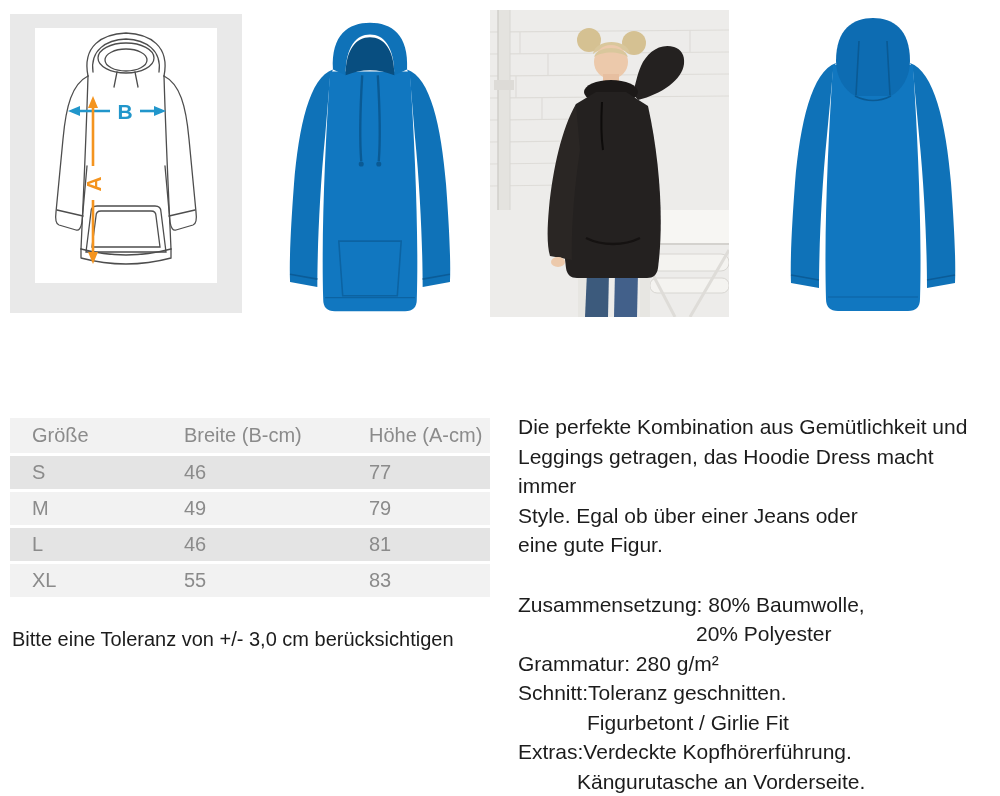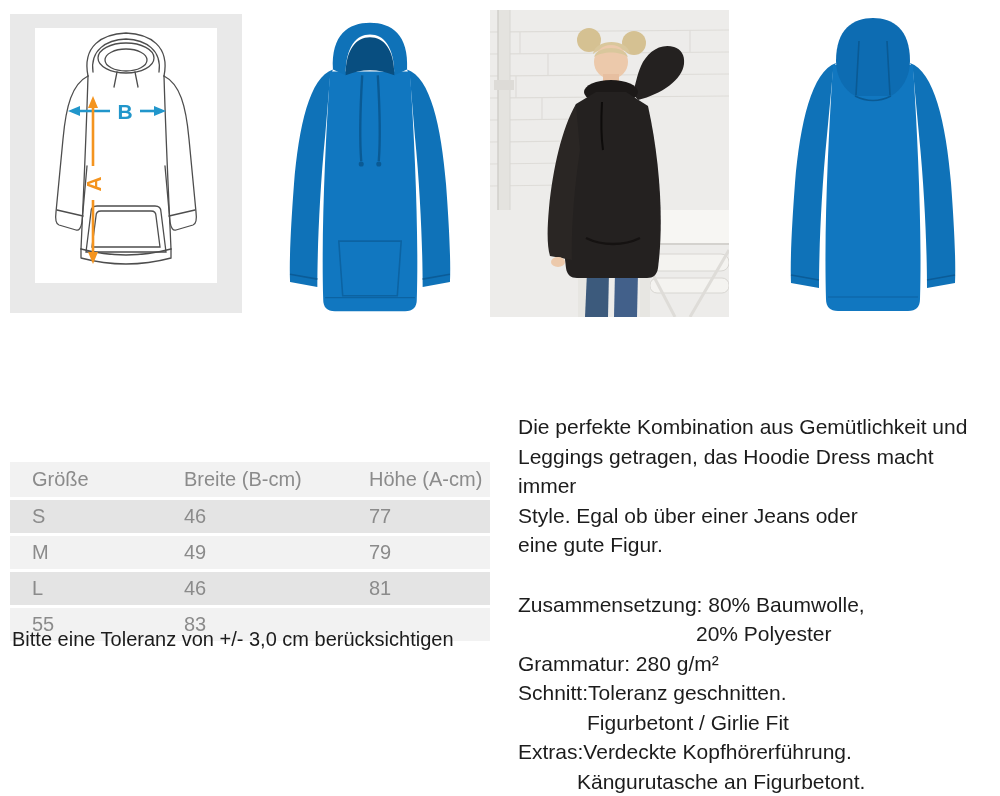--- a/index.html
+++ b/index.html
@@ -12,21 +12,21 @@
 
   #diagram-box{left:10px;top:14px;width:232px;height:299px;}
   #front-box{left:253px;top:15px;width:234px;height:305px;}
   #photo-box{left:490px;top:10px;width:239px;height:307px;}
   #back-box{left:750px;top:15px;width:245px;height:300px;}
 
   .dim-label{font-family:"Liberation Sans",sans-serif;font-weight:bold;font-size:21px;}
 
   
   #size-table{position:absolute;left:10px;top:418px;width:480px;font-size:20px;color:#8b8b8b;}
-  .t-row{display:grid;grid-template-columns:152px 185px 143px;align-items:center;margin-top:44px;}
+  .t-row{display:grid;grid-template-columns:152px 185px 143px;align-items:center;}
   .t-head{height:35px;background:#f2f2f2;}
   .t-data{height:33px;margin-top:3px;}
   .t-odd{background:#e4e4e4;}
   .t-even{background:#f2f2f2;}
   .t-cell{padding-left:22px;white-space:nowrap;}
 
   
   #tolerance-note{position:absolute;left:12px;top:628px;font-size:20px;color:#1c1c1c;white-space:nowrap;}
 
   
@@ -209,36 +209,37 @@
       <div class="t-cell">M</div>
       <div class="t-cell">49</div>
       <div class="t-cell">79</div>
     </div>
     <div class="t-row t-data t-odd">
       <div class="t-cell">L</div>
       <div class="t-cell">46</div>
       <div class="t-cell">81</div>
     </div>
     <div class="t-row t-data t-even">
+      <div class="t-cell">XL</div>
       <div class="t-cell">55</div>
       <div class="t-cell">83</div>
     </div>
   </div>
 
   <div id="tolerance-note">Bitte eine Toleranz von +/- 3,0 cm berücksichtigen</div>
 
   <div id="description">
     <div class="d-line">Die perfekte Kombination aus Gemütlichkeit und</div>
     <div class="d-line">Leggings getragen, das Hoodie Dress macht immer</div>
     <div class="d-line">Style. Egal ob über einer Jeans oder</div>
     <div class="d-line">eine gute Figur.</div>
     <div class="d-gap"></div>
     <div class="d-line">Zusammensetzung: 80% Baumwolle,</div>
     <div class="d-line ind-a">20% Polyester</div>
     <div class="d-line">Grammatur: 280 g/m²</div>
     <div class="d-line">Schnitt:Toleranz geschnitten.</div>
     <div class="d-line ind-b">Figurbetont / Girlie Fit</div>
     <div class="d-line">Extras:Verdeckte Kopfhörerführung.</div>
-    <div class="d-line ind-c">Kängurutasche an Figurbetont.</div>
+    <div class="d-line ind-c">Kängurutasche an Vorderseite.</div>
 
   </div>
 
 </div>
 
 </body></html>

